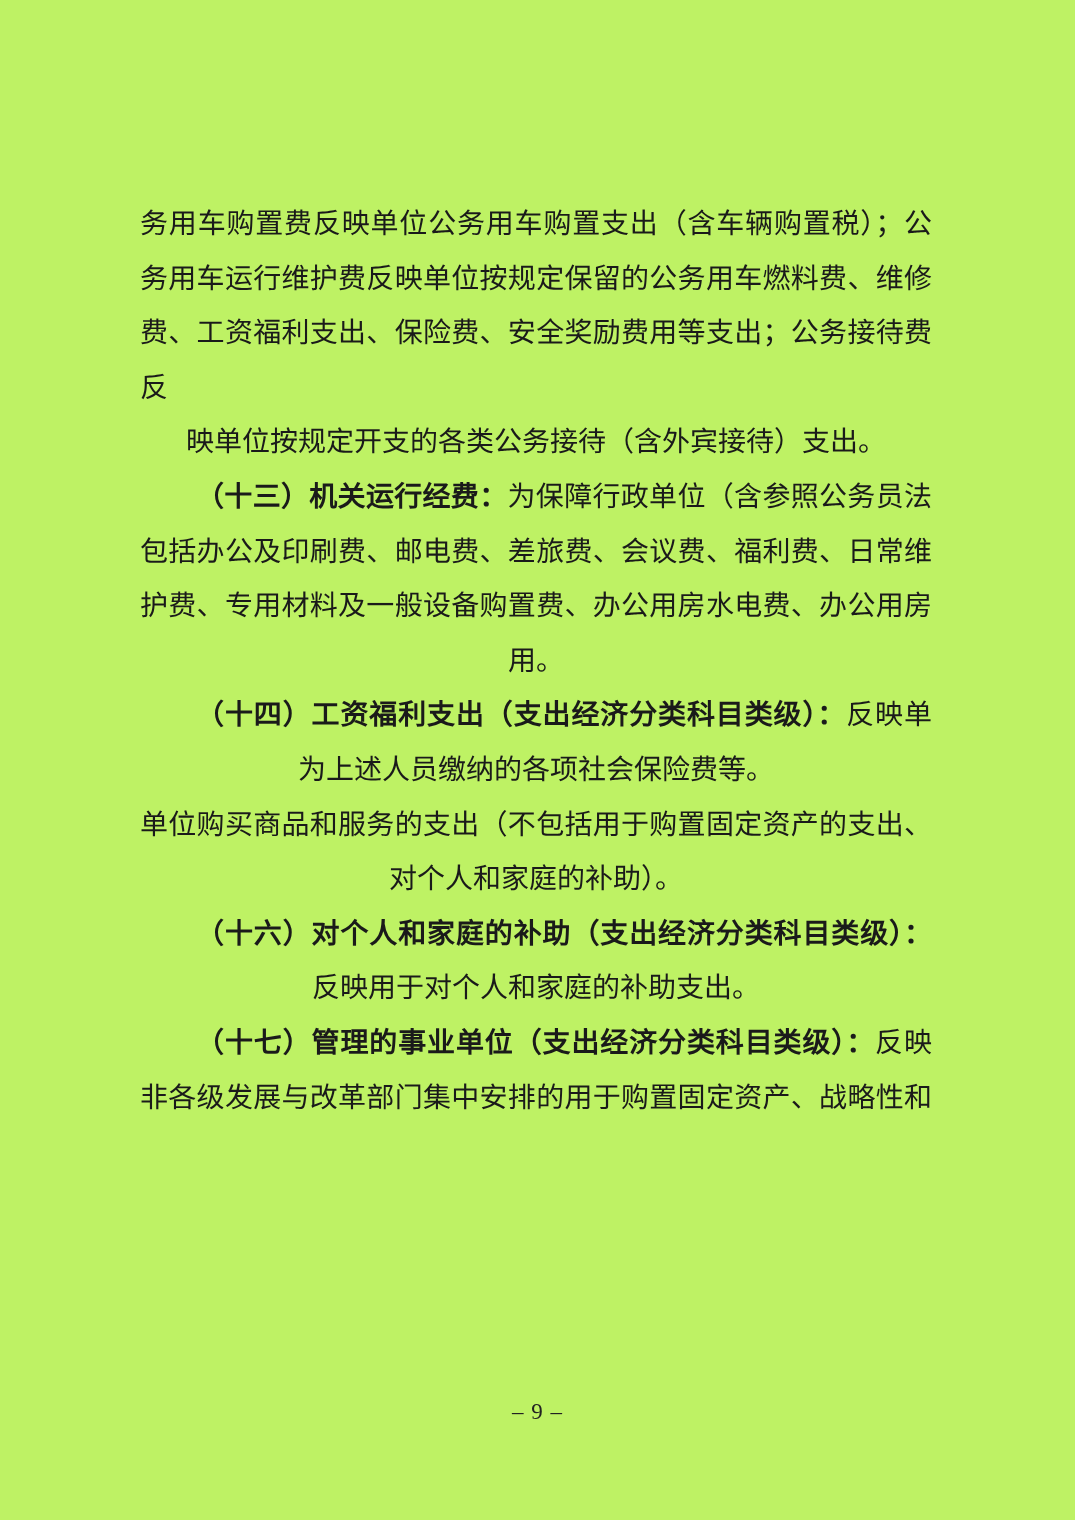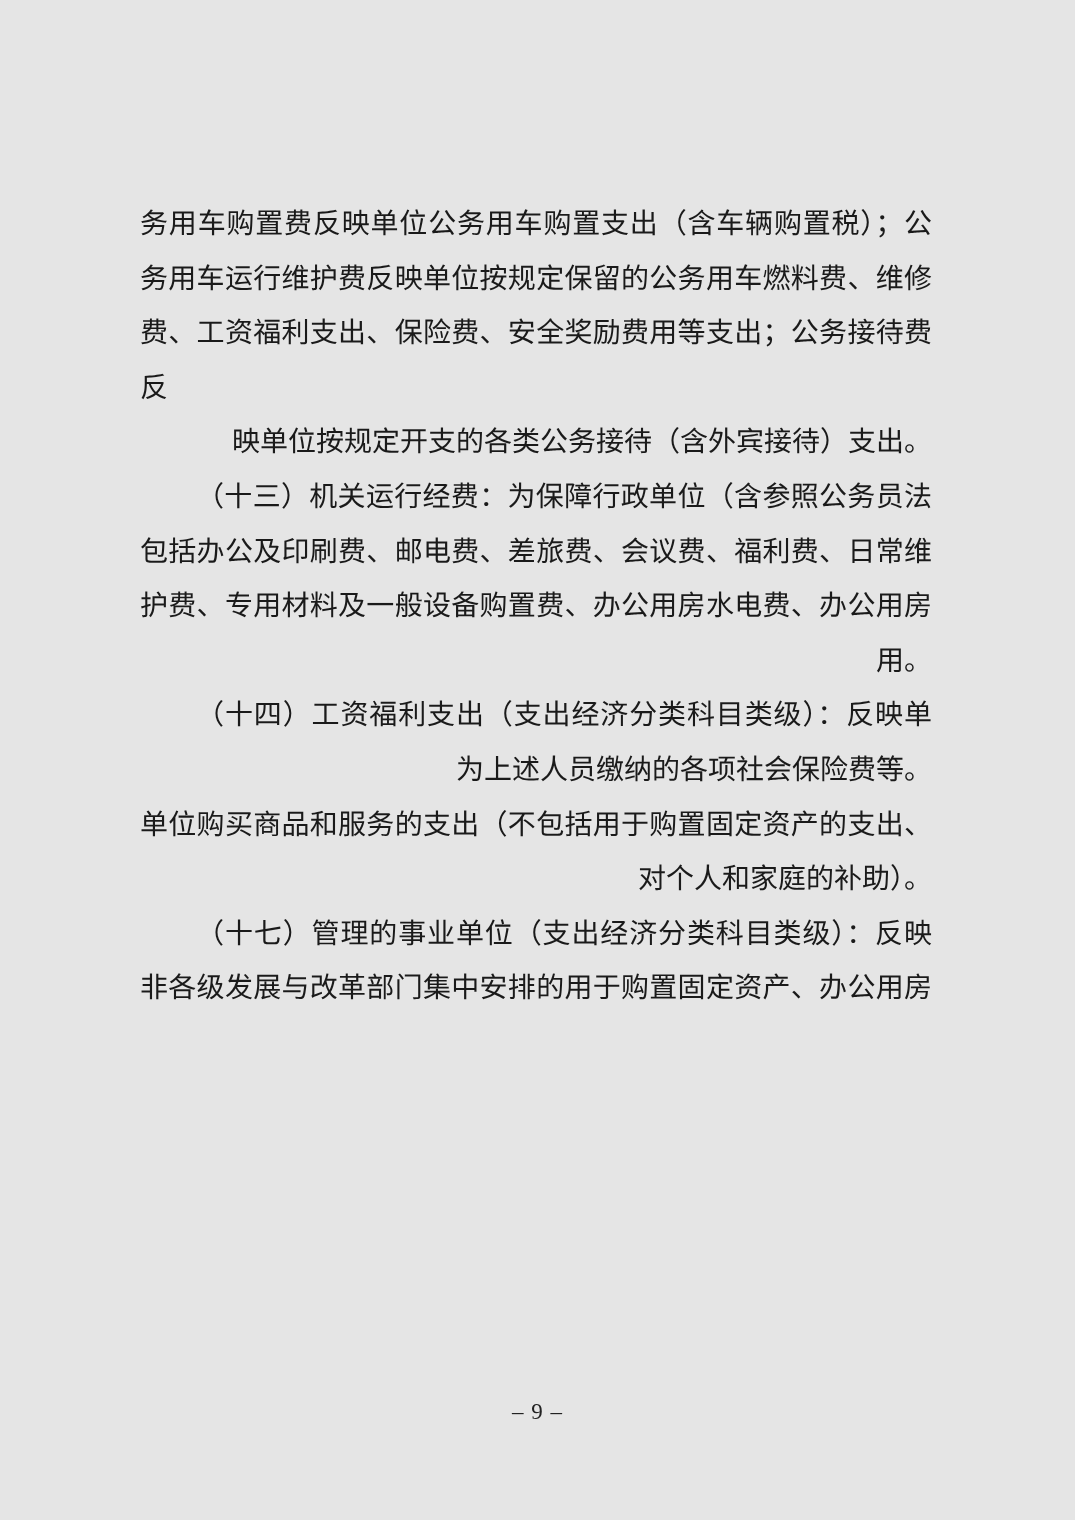--- a/index.html
+++ b/index.html
@@ -4,54 +4,54 @@
 <style>
   html, body {
     margin: 0;
     padding: 0;
     background: #ffffff;
   }
   .page {
     position: relative;
     width: 1075px;
     height: 1520px;
-    background: #e5e5e5;
+    background: #bef264;
     overflow: hidden;
     font-family: "Liberation Serif", "DejaVu Serif", serif;
     color: #1a1a1a;
   }
   .content {
     position: absolute;
     left: 140px;
     top: 197px;
     width: 792px;
     font-size: 28px;
     line-height: 54.6px;
     text-align: left;
   }
   .para {
     margin: 0;
     padding: 0;
   }
   .line {
     display: block;
     white-space: nowrap;
-    text-align: right;
+    text-align: center;
   }
   .line.fill {
     white-space: normal;
     text-align: justify;
     text-align-last: justify;
     text-justify: inter-character;
   }
   .line.indent {
     text-indent: 2em;
   }
   .bold {
-    font-weight: 400;
+    font-weight: 700;
   }
   .page-number {
     position: absolute;
     left: 0;
     top: 1399px;
     width: 100%;
     text-align: center;
     font-size: 23px;
     color: #222222;
     letter-spacing: 1px;
@@ -80,22 +80,26 @@
     <div class="para">
       <div class="line fill indent"><span class="bold">（十四）工资福利支出（支出经济分类科目类级）：</span><span>反映单</span></div>
       <div class="line">为上述人员缴纳的各项社会保险费等。</div>
     </div>
 
     <div class="para">
       <div class="line fill">单位购买商品和服务的支出（不包括用于购置固定资产的支出、</div>
       <div class="line">对个人和家庭的补助）。</div>
     </div>
 
+    <div class="para">
+      <div class="line fill indent"><span class="bold">（十六）对个人和家庭的补助（支出经济分类科目类级）：</span><span></span></div>
+      <div class="line">反映用于对个人和家庭的补助支出。</div>
+    </div>
 
     <div class="para">
       <div class="line fill indent"><span class="bold">（十七）管理的事业单位（支出经济分类科目类级）：</span><span>反映</span></div>
-      <div class="line fill">非各级发展与改革部门集中安排的用于购置固定资产、办公用房</div>
+      <div class="line fill">非各级发展与改革部门集中安排的用于购置固定资产、战略性和</div>
     </div>
 
   </div>
 
   <div class="page-number">– 9 –</div>
 </div>
 
 </body></html>

